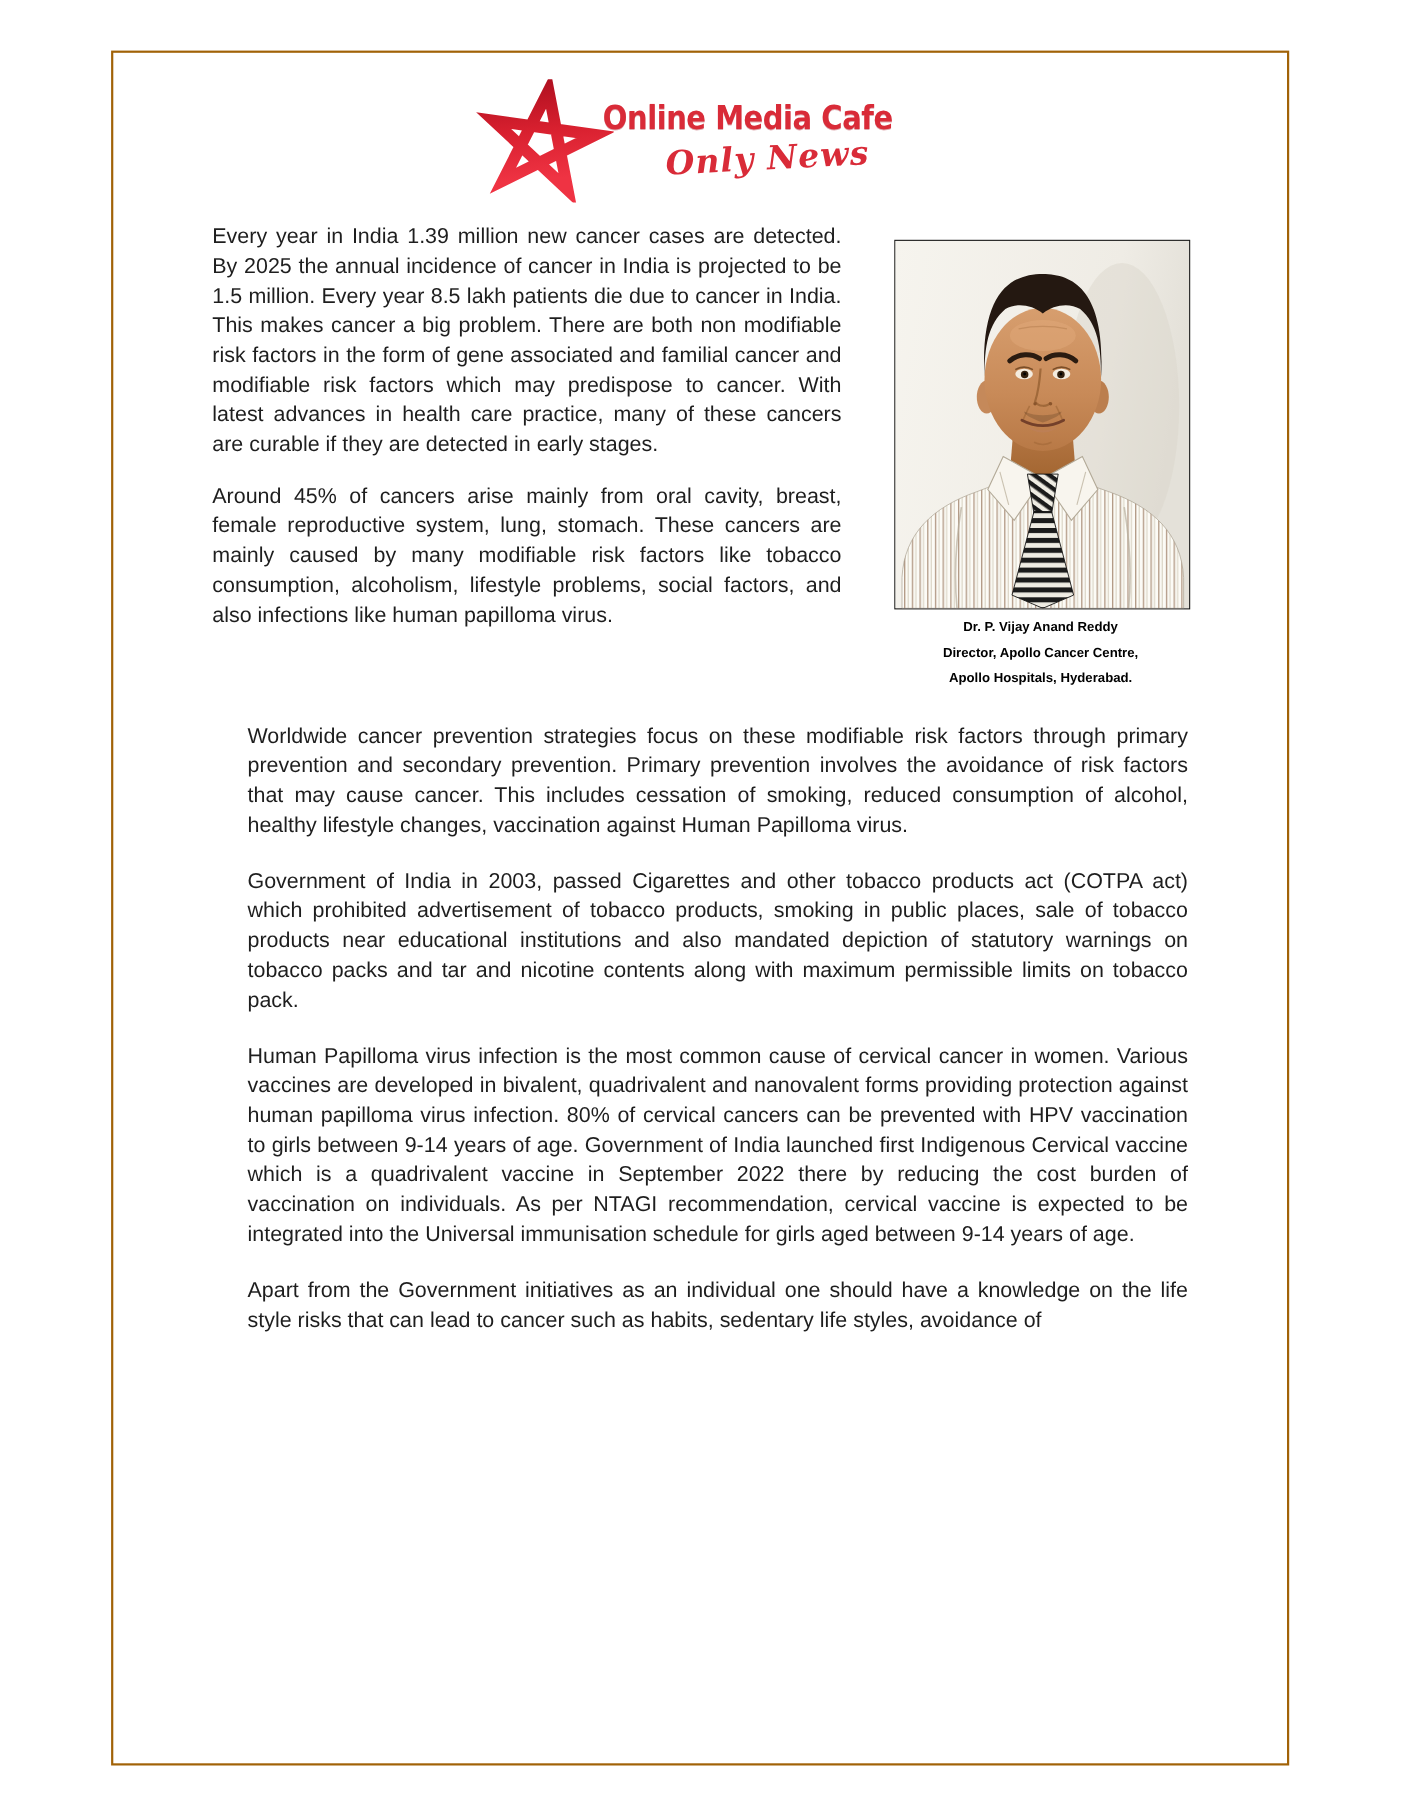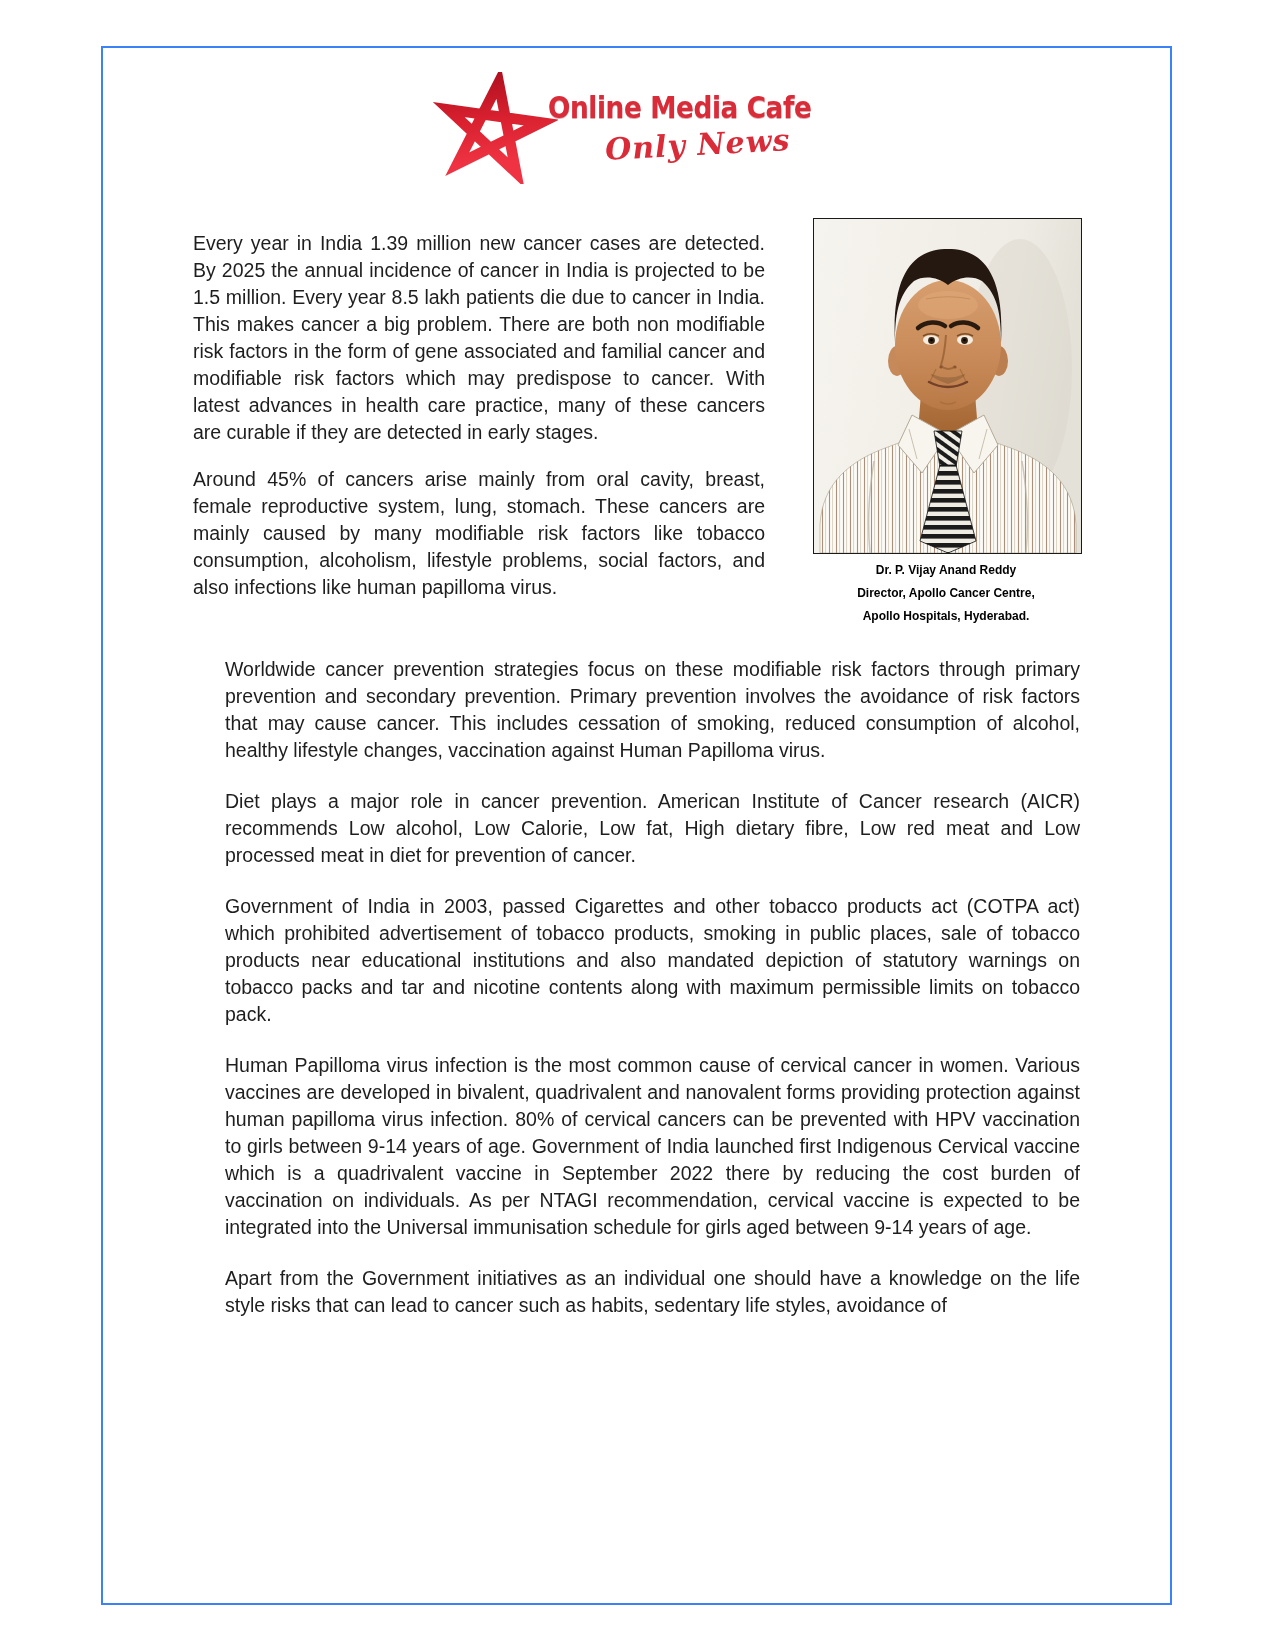--- a/index.html
+++ b/index.html
@@ -2,21 +2,21 @@
 <html><head>
 <meta charset="utf-8">
 <style>
   html,body{margin:0;padding:0;}
   body{
     width:1275px;height:1650px;background:#ffffff;position:relative;
     font-family:"Liberation Sans", sans-serif;overflow:hidden;
   }
   .frame{
     position:absolute;left:101px;top:46px;width:1071px;height:1559px;
-    border:2px solid #3b82f6;box-sizing:border-box;background:#fff;
+    border:2px solid #a16207;box-sizing:border-box;background:#fff;
   }
   .content{position:absolute;left:90px;top:0;width:887px;}
 
   
   .logo-row{display:flex;justify-content:center;align-items:flex-start;margin-top:24px;}
   .logo-icon{width:132px;height:112px;flex:0 0 auto;}
   .logo-textcol{margin-left:-10px;padding-top:18px;}
   .brand{
     font-family:"DejaVu Sans", sans-serif;font-weight:bold;font-size:30px;
     color:#d92b38;letter-spacing:-0.5px;display:inline-block;
@@ -31,21 +31,21 @@
 
   
   h1{
     margin:10px 0 0 0;text-align:center;font-family:"Liberation Serif", serif;
     font-weight:bold;font-size:49px;line-height:55px;color:#040404;letter-spacing:-0.5px;
   }
   h1 span{white-space:nowrap;display:block;}
 
   
   .intro{display:flex;margin-top:18px;}
-  .intro-text{width:572px;flex:0 0 auto;margin-top:28px;}
+  .intro-text{width:572px;flex:0 0 auto;}
   p{
     font-size:19.5px;line-height:27px;color:#1e1e1e;text-align:justify;
     margin:0 0 20px 0;
   }
   .doctor{margin:16px 0 0 48px;width:267px;flex:0 0 auto;}
   .photo{width:267px;height:334px;border:1px solid #1a1a1a;background:#f1efe9;}
   .photo svg{display:block;}
   figcaption{
     width:302px;margin:5px 0 0 -18px;text-align:center;font-weight:bold;
     font-size:12px;line-height:23px;color:#000;
@@ -175,20 +175,19 @@
         <figcaption>
           <div>Dr. P. Vijay Anand Reddy</div>
           <div>Director, Apollo Cancer Centre,</div>
           <div>Apollo Hospitals, Hyderabad.</div>
         </figcaption>
       </figure>
     </section>
 
     <section class="bodytext">
       <p>Worldwide cancer prevention strategies focus on these modifiable risk factors through primary prevention and secondary prevention. Primary prevention involves the avoidance of risk factors that may cause cancer. This includes cessation of smoking, reduced consumption of alcohol, healthy lifestyle changes, vaccination against Human Papilloma virus.</p>
-      <p>Diet plays a major role in cancer prevention. American Institute of Cancer research (AICR) recommends Low alcohol, Low Calorie, Low fat, High dietary fibre, Low red meat and Low processed meat in diet for prevention of cancer.</p>
       <p>Government of India in 2003, passed Cigarettes and other tobacco products act (COTPA act) which prohibited advertisement of tobacco products, smoking in public places, sale of tobacco products near educational institutions and also mandated depiction of statutory warnings on tobacco packs and tar and nicotine contents along with maximum permissible limits on tobacco pack.</p>
       <p>Human Papilloma virus infection is the most common cause of cervical cancer in women. Various vaccines are developed in bivalent, quadrivalent and nanovalent forms providing protection against human papilloma virus infection. 80% of cervical cancers can be prevented with HPV vaccination to girls between 9-14 years of age. Government of India launched first Indigenous Cervical vaccine which is a quadrivalent vaccine in September 2022 there by reducing the cost burden of vaccination on individuals. As per NTAGI recommendation, cervical vaccine is expected to be integrated into the Universal immunisation schedule for girls aged between 9-14 years of age.</p>
       <p>Apart from the Government initiatives as an individual one should have a knowledge on the life style risks that can lead to cancer such as habits, sedentary life styles, avoidance of</p>
     </section>
 
   </div>
 </div>
 
 </body></html>

